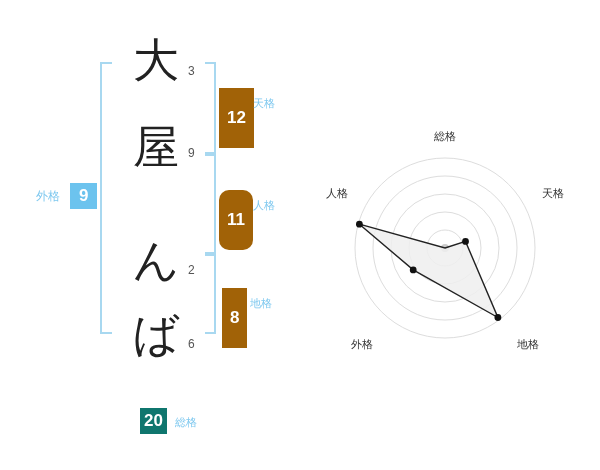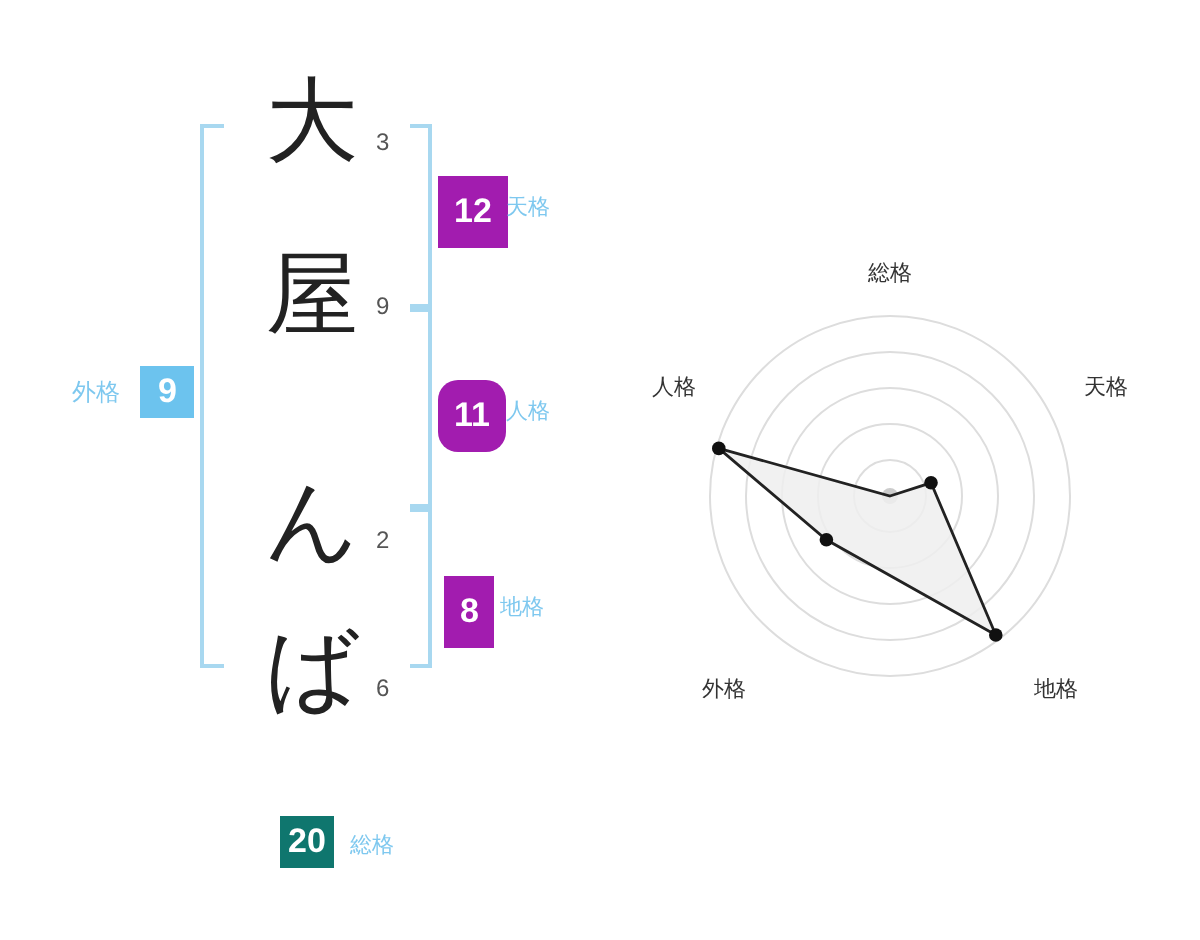--- a/index.html
+++ b/index.html
@@ -78,25 +78,25 @@
   .rbracket {
     position: absolute;
     width: 9px;
     border-right: 2px solid #a8d8f0;
     border-top: 2px solid #a8d8f0;
     border-bottom: 2px solid #a8d8f0;
   }
 
   .kaku-badge {
     position: absolute;
-    background: #a21caf;
+    background: #a16207;
     color: #ffffff;
     font-size: 17px;
     font-weight: bold;
-    padding: 8px 8px;
+    padding: 20px 8px;
     line-height: 20px;
   }
   .kaku-name {
     position: absolute;
     font-size: 11px;
     color: #7ec8ef;
   }
 
   
   .total-badge {

